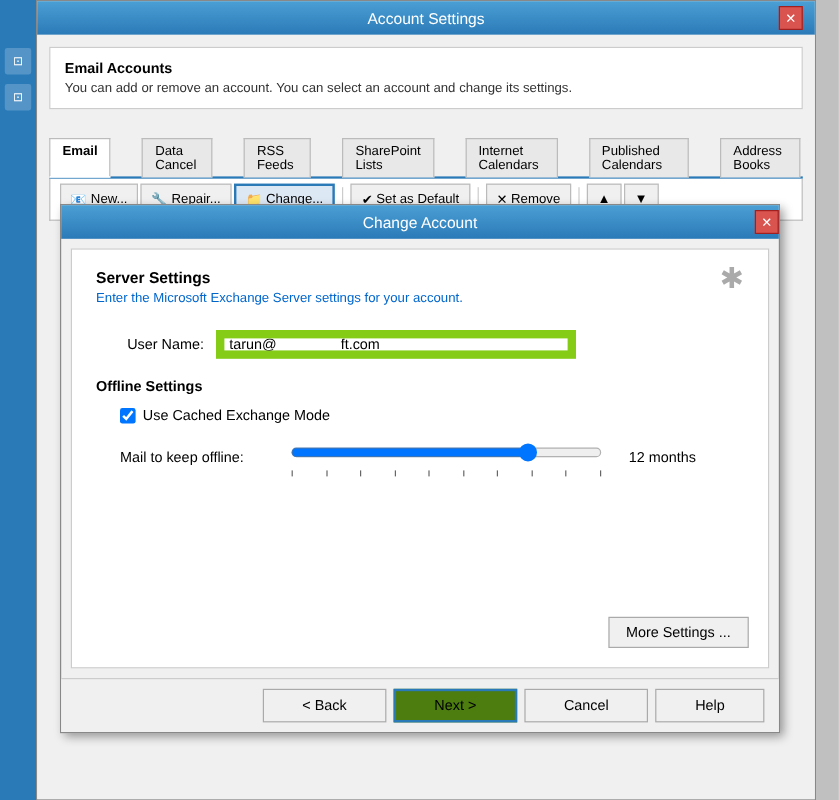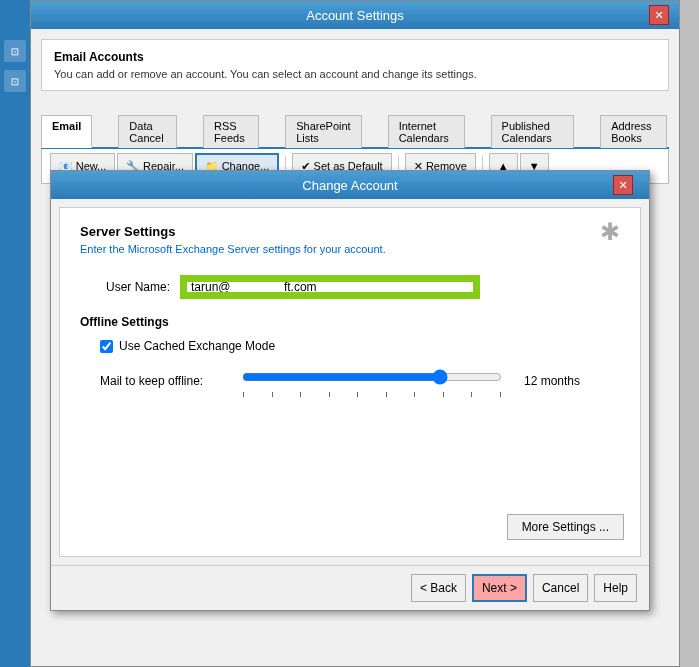--- a/index.html
+++ b/index.html
@@ -155,21 +155,21 @@
       border: 1px solid #888;
       box-shadow: 3px 3px 8px rgba(0,0,0,0.4);
       display: flex;
       flex-direction: column;
       z-index: 10;
     }
 
     .dialog-titlebar {
       background: linear-gradient(to bottom, #4a9fd4, #2b7ab8);
       color: white;
-      padding: 6px 16px;
+      padding: 6px 0;
       display: flex;
       align-items: center;
       justify-content: center;
       height: 28px;
     }
 
     .dialog-title {
       font-size: 13px;
       text-align: center;
       flex: 1;
@@ -292,31 +292,31 @@
       background: #f0f0f0;
       border-top: 1px solid #ccc;
       padding: 8px 12px;
       display: flex;
       justify-content: flex-end;
       align-items: center;
       gap: 6px;
     }
 
     .bottom-btn {
-      padding: 5px 8px;
+      padding: 5px 32px;
       border: 1px solid #aaa;
       background: #f0f0f0;
       cursor: pointer;
       font-size: 12px;
       height: 28px;
     }
 
     .bottom-btn.primary {
       border: 2px solid #2b7ab8;
-      background: #fca5a5;
+      background: #4d7c0f;
     }
 
     
     .left-sidebar {
       position: absolute;
       left: 0;
       top: 0;
       width: 30px;
       height: 667px;
       background: #2b7ab8;

